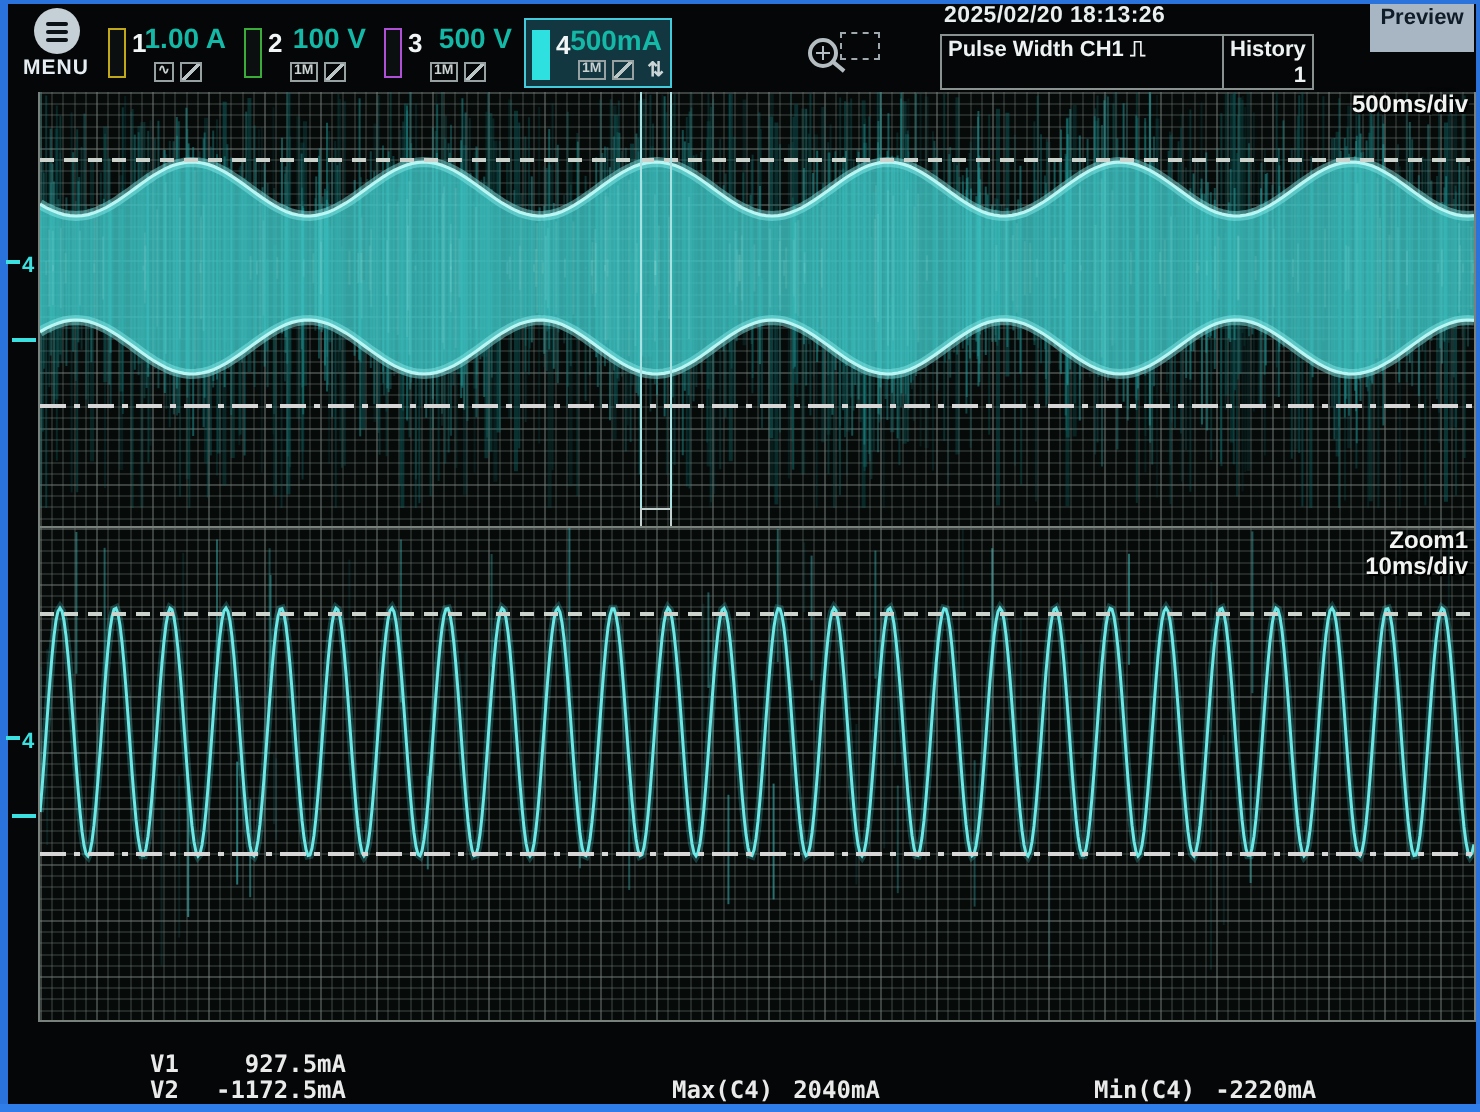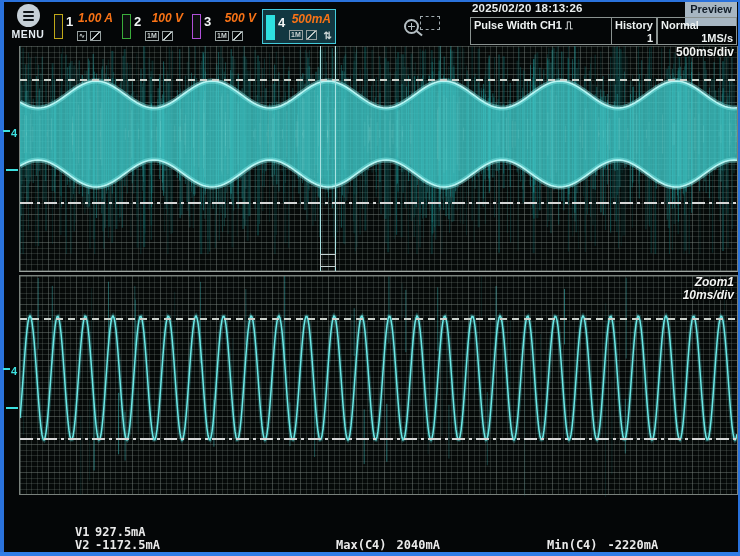--- a/index.html
+++ b/index.html
@@ -18,21 +18,21 @@
   .menu-circle{width:23px;height:23px;border-radius:50%;background:#c5cfd6;margin:0 auto;
                display:flex;flex-direction:column;justify-content:center;align-items:center;gap:2px;}
   .menu-circle i{display:block;width:11px;height:2px;background:#0c1216;border-radius:1px;}
   .menu-label{font-size:10.5px;font-weight:bold;color:#e6edf2;text-align:center;letter-spacing:.5px;margin-top:1px;}
 
   .ch-box{position:absolute;top:9px;height:35px;box-sizing:border-box;}
   .ch-box.selected{background:#123741;border:1px solid #43cbdb;}
   .ch-bar{position:absolute;left:3px;top:5px;width:7px;height:23px;border:1px solid var(--ch);background:#0c0f0f;}
   .ch-box.selected .ch-bar{background:var(--ch);}
   .ch-num{position:absolute;left:15px;top:5px;font-size:13px;font-weight:bold;color:#f2f5f5;}
-  .ch-val{position:absolute;right:4px;top:2px;font-size:12px;font-weight:bold;color:#f97316;white-space:pre;font-style:italic;}
+  .ch-val{position:absolute;right:4px;top:2px;font-size:14px;font-weight:bold;color:#14b8a6;white-space:pre;}
   .ch-icons{position:absolute;left:26px;bottom:3px;display:flex;gap:3px;align-items:center;}
   .coupling{font-size:7px;font-weight:bold;color:#c9d1d1;border:1px solid #97a1a1;padding:0 1px;line-height:8px;}
   .probe{width:9px;height:8px;border:1px solid #97a1a1;
          background:linear-gradient(135deg,transparent 42%,#bcc6c6 42%,#bcc6c6 58%,transparent 58%);}
   .offset-ic{position:absolute;right:3px;bottom:2px;font-size:10px;line-height:10px;color:#cdd6d6;font-weight:bold;}
 
   .zoom-search{position:absolute;left:401px;top:15px;width:40px;height:27px;cursor:pointer;}
   .mag-circle{position:absolute;left:3px;top:4px;width:11px;height:11px;border:2px solid #b4bec2;border-radius:50%;}
   .mag-circle i.h{position:absolute;left:2px;top:4.5px;width:7px;height:1.6px;background:#b4bec2;}
   .mag-circle i.v{position:absolute;left:4.7px;top:2px;width:1.6px;height:7px;background:#b4bec2;}
@@ -52,39 +52,39 @@
   
   .graticule{position:absolute;box-sizing:border-box;
     background:
       repeating-linear-gradient(to right, rgba(118,130,124,.26) 0 1px, transparent 1px 5.6px),
       repeating-linear-gradient(to bottom, rgba(118,130,124,.26) 0 1px, transparent 1px 5.6px),
       repeating-linear-gradient(to right, rgba(150,160,155,.22) 0 1px, transparent 1px 28px),
       repeating-linear-gradient(to bottom, rgba(150,160,155,.22) 0 1px, transparent 1px 28px),
       #060a09;}
   .win-main{left:19px;top:46px;width:719px;height:226px;
             border-left:1px solid #79817c;border-right:1px solid #79817c;border-bottom:1px solid #9aa29d;}
-  .win-zoom{left:19px;top:275px;width:719px;height:220px;border:1px solid #79817c;font-style:italic;}
+  .win-zoom{left:19px;top:263px;width:719px;height:248px;border:1px solid #79817c;}
   .win-main svg,.win-zoom svg{position:absolute;left:0;top:0;}
   .tb-label{position:absolute;right:3px;font-size:12px;font-weight:bold;color:#f2f4f2;
             text-shadow:1px 1px 0 #000,0 0 3px #000;line-height:13px;}
   .cursorline{position:absolute;left:0;right:0;height:2px;cursor:row-resize;}
   .cur-dash{background:repeating-linear-gradient(90deg,#ccd2cc 0 7px,transparent 7px 12px);}
   .cur-dashdot{background:repeating-linear-gradient(90deg,#d6d6d6 0 13px,transparent 13px 17px,#d6d6d6 17px 20px,transparent 20px 24px);}
   .zoom-region{position:absolute;top:0;height:100%;border-left:1px solid #a8e2e2;border-right:1px solid #a8e2e2;cursor:ew-resize;}
   .zoom-region .bracket{position:absolute;left:-1px;right:-1px;bottom:4px;height:11px;border:1px solid #c2cfcf;}
 
   .ch-marker{position:absolute;display:flex;align-items:flex-start;color:#3ce0e0;font-size:11px;font-weight:bold;line-height:11px;}
   .ch-marker .mk-bar{display:inline-block;width:7px;height:2px;background:#3ce0e0;margin:2px 1px 0 0;}
   .zero-tick{position:absolute;width:12px;height:2px;background:#3ce0e0;}
 
   
   .mono{font-family:"DejaVu Sans Mono",monospace;font-weight:bold;color:#eaeaea;}
   .meas-v{position:absolute;left:75px;top:526px;font-size:12px;line-height:12.5px;}
   .meas-v .lab{display:inline-block;width:20px;}
-  .meas-v .val{display:inline-block;width:78px;text-align:left;}
+  .meas-v .val{display:inline-block;width:78px;text-align:right;}
   .meas-max{position:absolute;left:336px;top:538px;font-size:12px;}
   .meas-min{position:absolute;left:547px;top:538px;font-size:12px;}
   .meas-max .val,.meas-min .val{margin-left:10px;}
   .model-red{position:absolute;left:566px;top:501px;font-family:"Liberation Serif",serif;
              font-size:26px;font-weight:bold;color:#c22520;letter-spacing:3px;}
 </style>
 </head>
 <body>
 
 <div class="screen">
@@ -152,24 +152,20 @@
 
   <div class="datetime">2025/02/20 18:13:26</div>
   <div class="preview-badge">Preview</div>
 
   <div class="info-box trig-box">
     <div><span>Pulse Width</span>&nbsp;<span>CH1</span>&nbsp;<span>⎍</span></div>
   </div>
   <div class="info-box hist-box">
     <div>History</div>
     <div class="rline">1</div>
-  </div>
-  <div class="info-box acq-box">
-    <div>Normal</div>
-    <div class="rline">1MS/s</div>
   </div>
 
   <div class="graticule win-main">
     <svg id="mainSvg" width="717" height="224">
         <line x1="8.4" x2="8.4" y1="6.7" y2="184.4" stroke="rgba(16,105,105,0.31)" stroke-width="1"></line>
         <line x1="334.3" x2="334.3" y1="14.6" y2="187.3" stroke="rgba(16,105,105,0.23)" stroke-width="2"></line>
         <line x1="547.9" x2="547.9" y1="11.2" y2="153.0" stroke="rgba(16,105,105,0.24)" stroke-width="1"></line>
         <line x1="212.5" x2="212.5" y1="26.6" y2="201.4" stroke="rgba(16,105,105,0.21)" stroke-width="2"></line>
         <line x1="110.9" x2="110.9" y1="17.5" y2="190.4" stroke="rgba(16,105,105,0.17)" stroke-width="1"></line>
         <line x1="397.0" x2="397.0" y1="46.5" y2="208.0" stroke="rgba(16,105,105,0.34)" stroke-width="1"></line>

